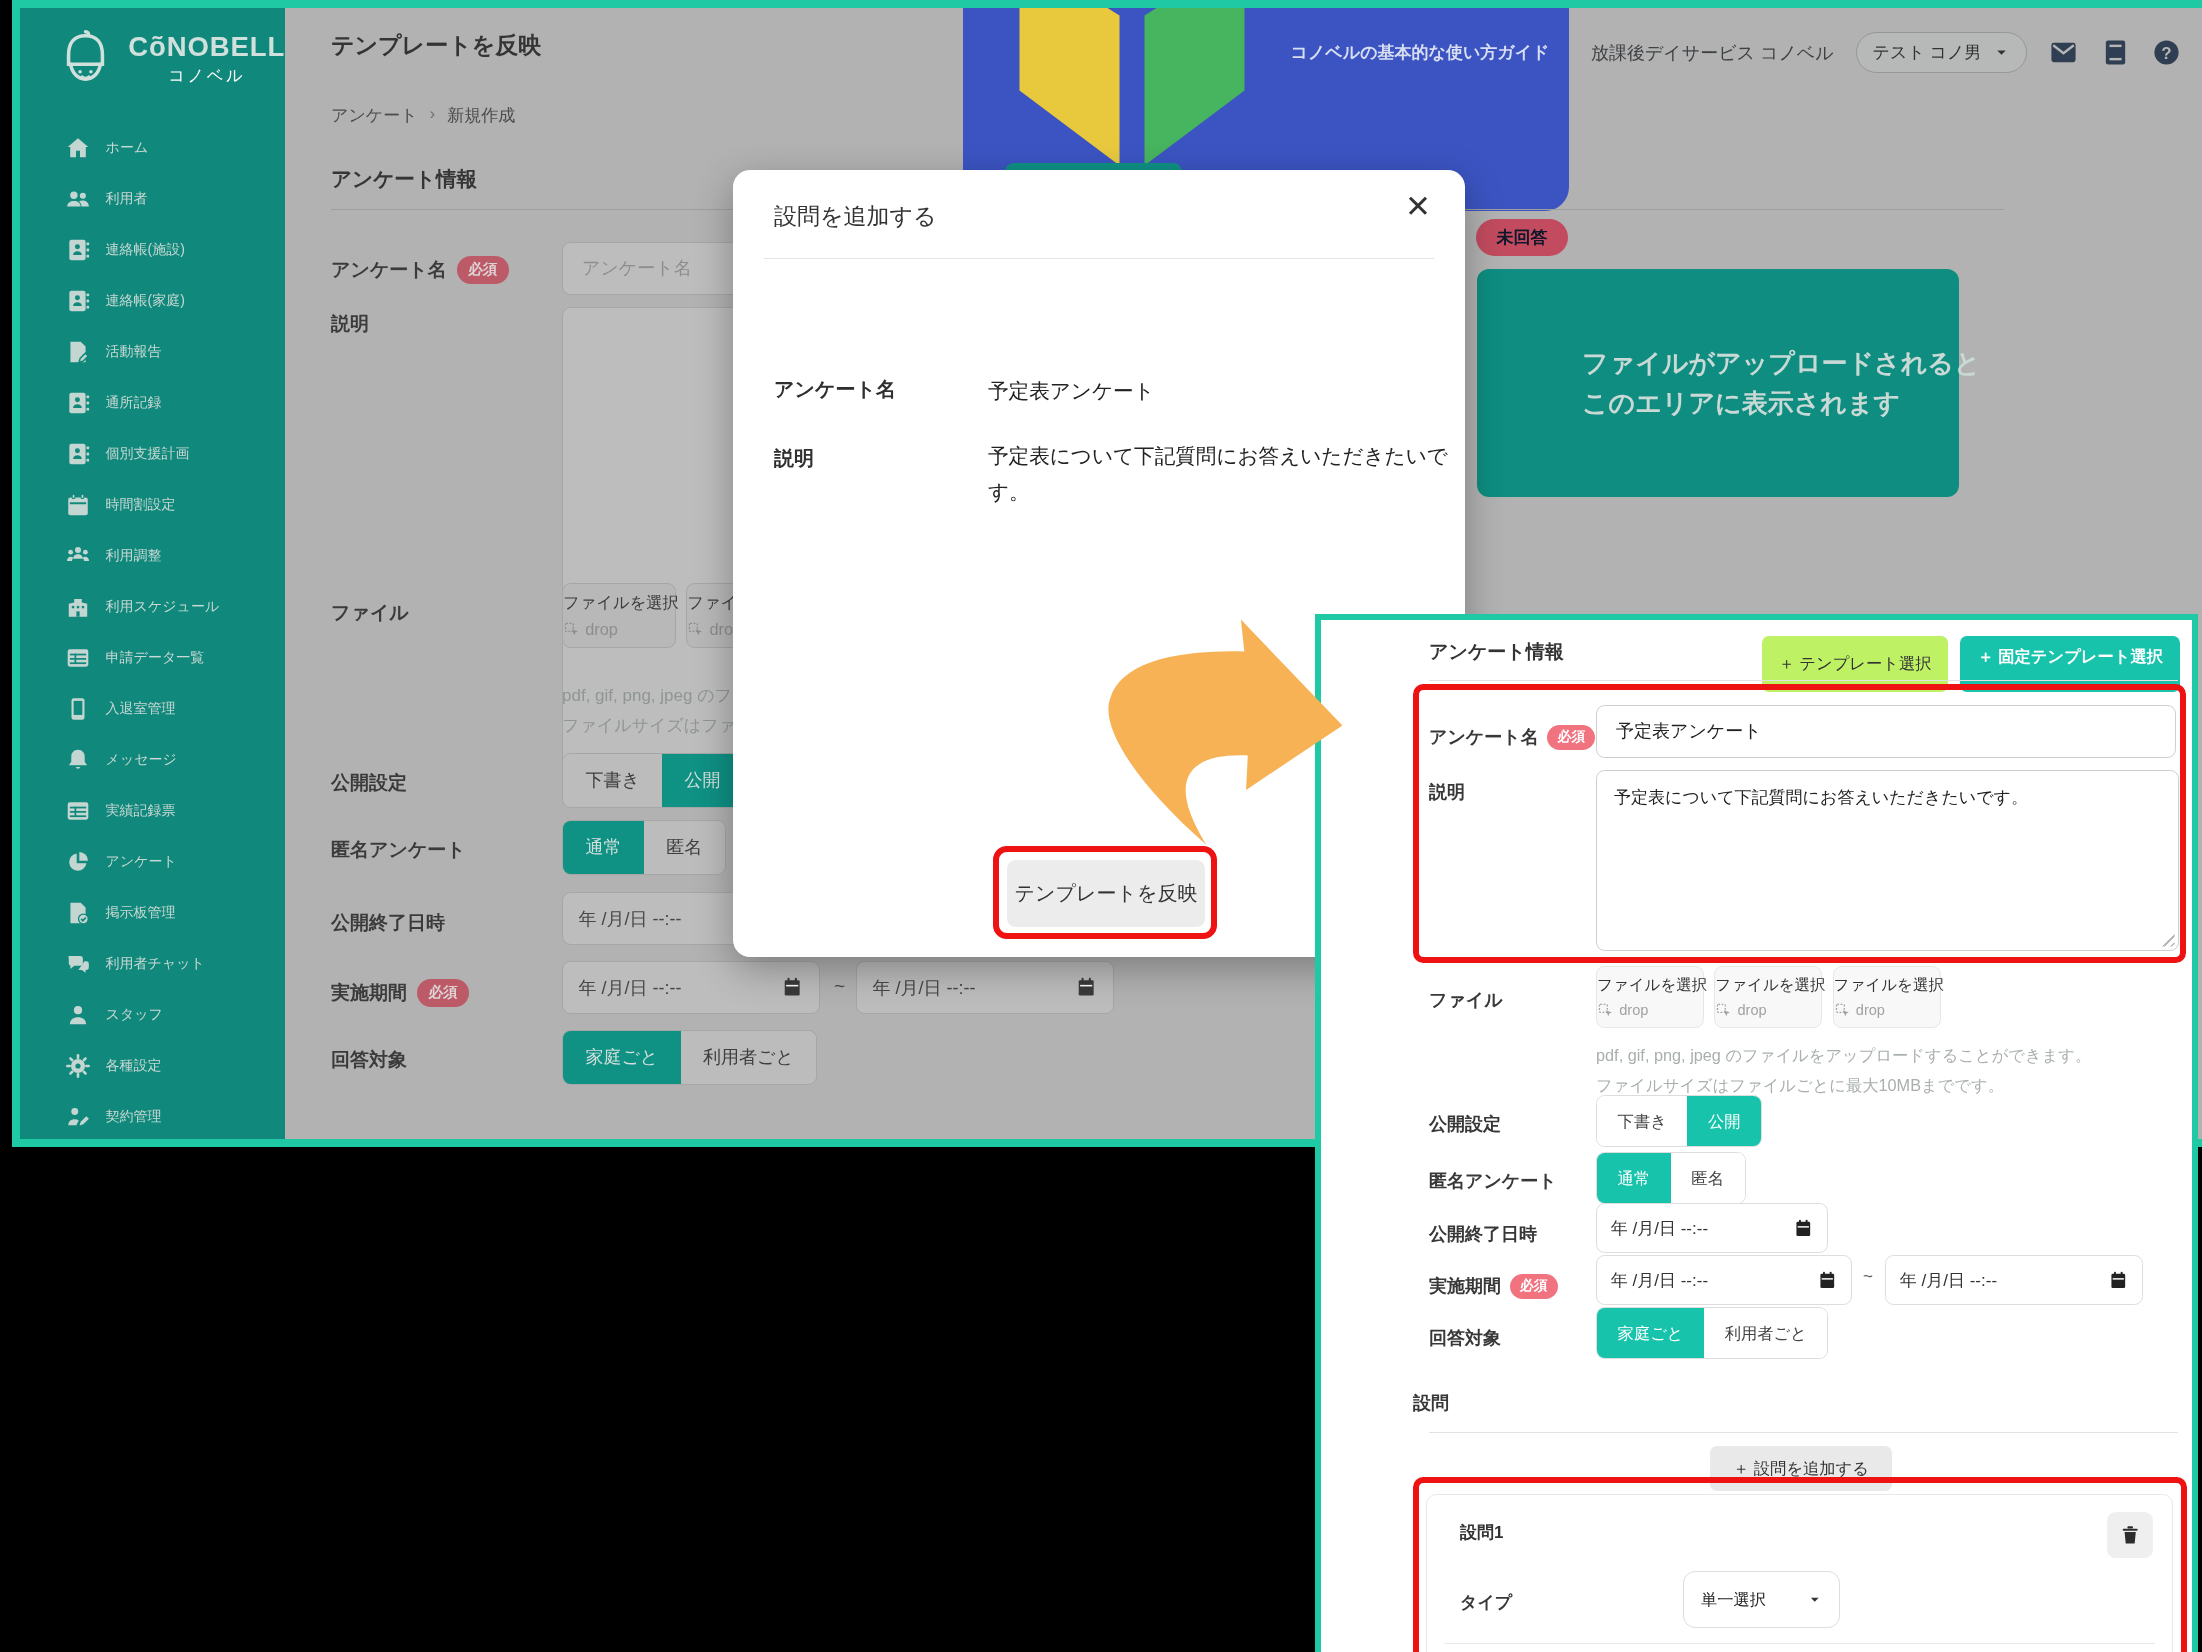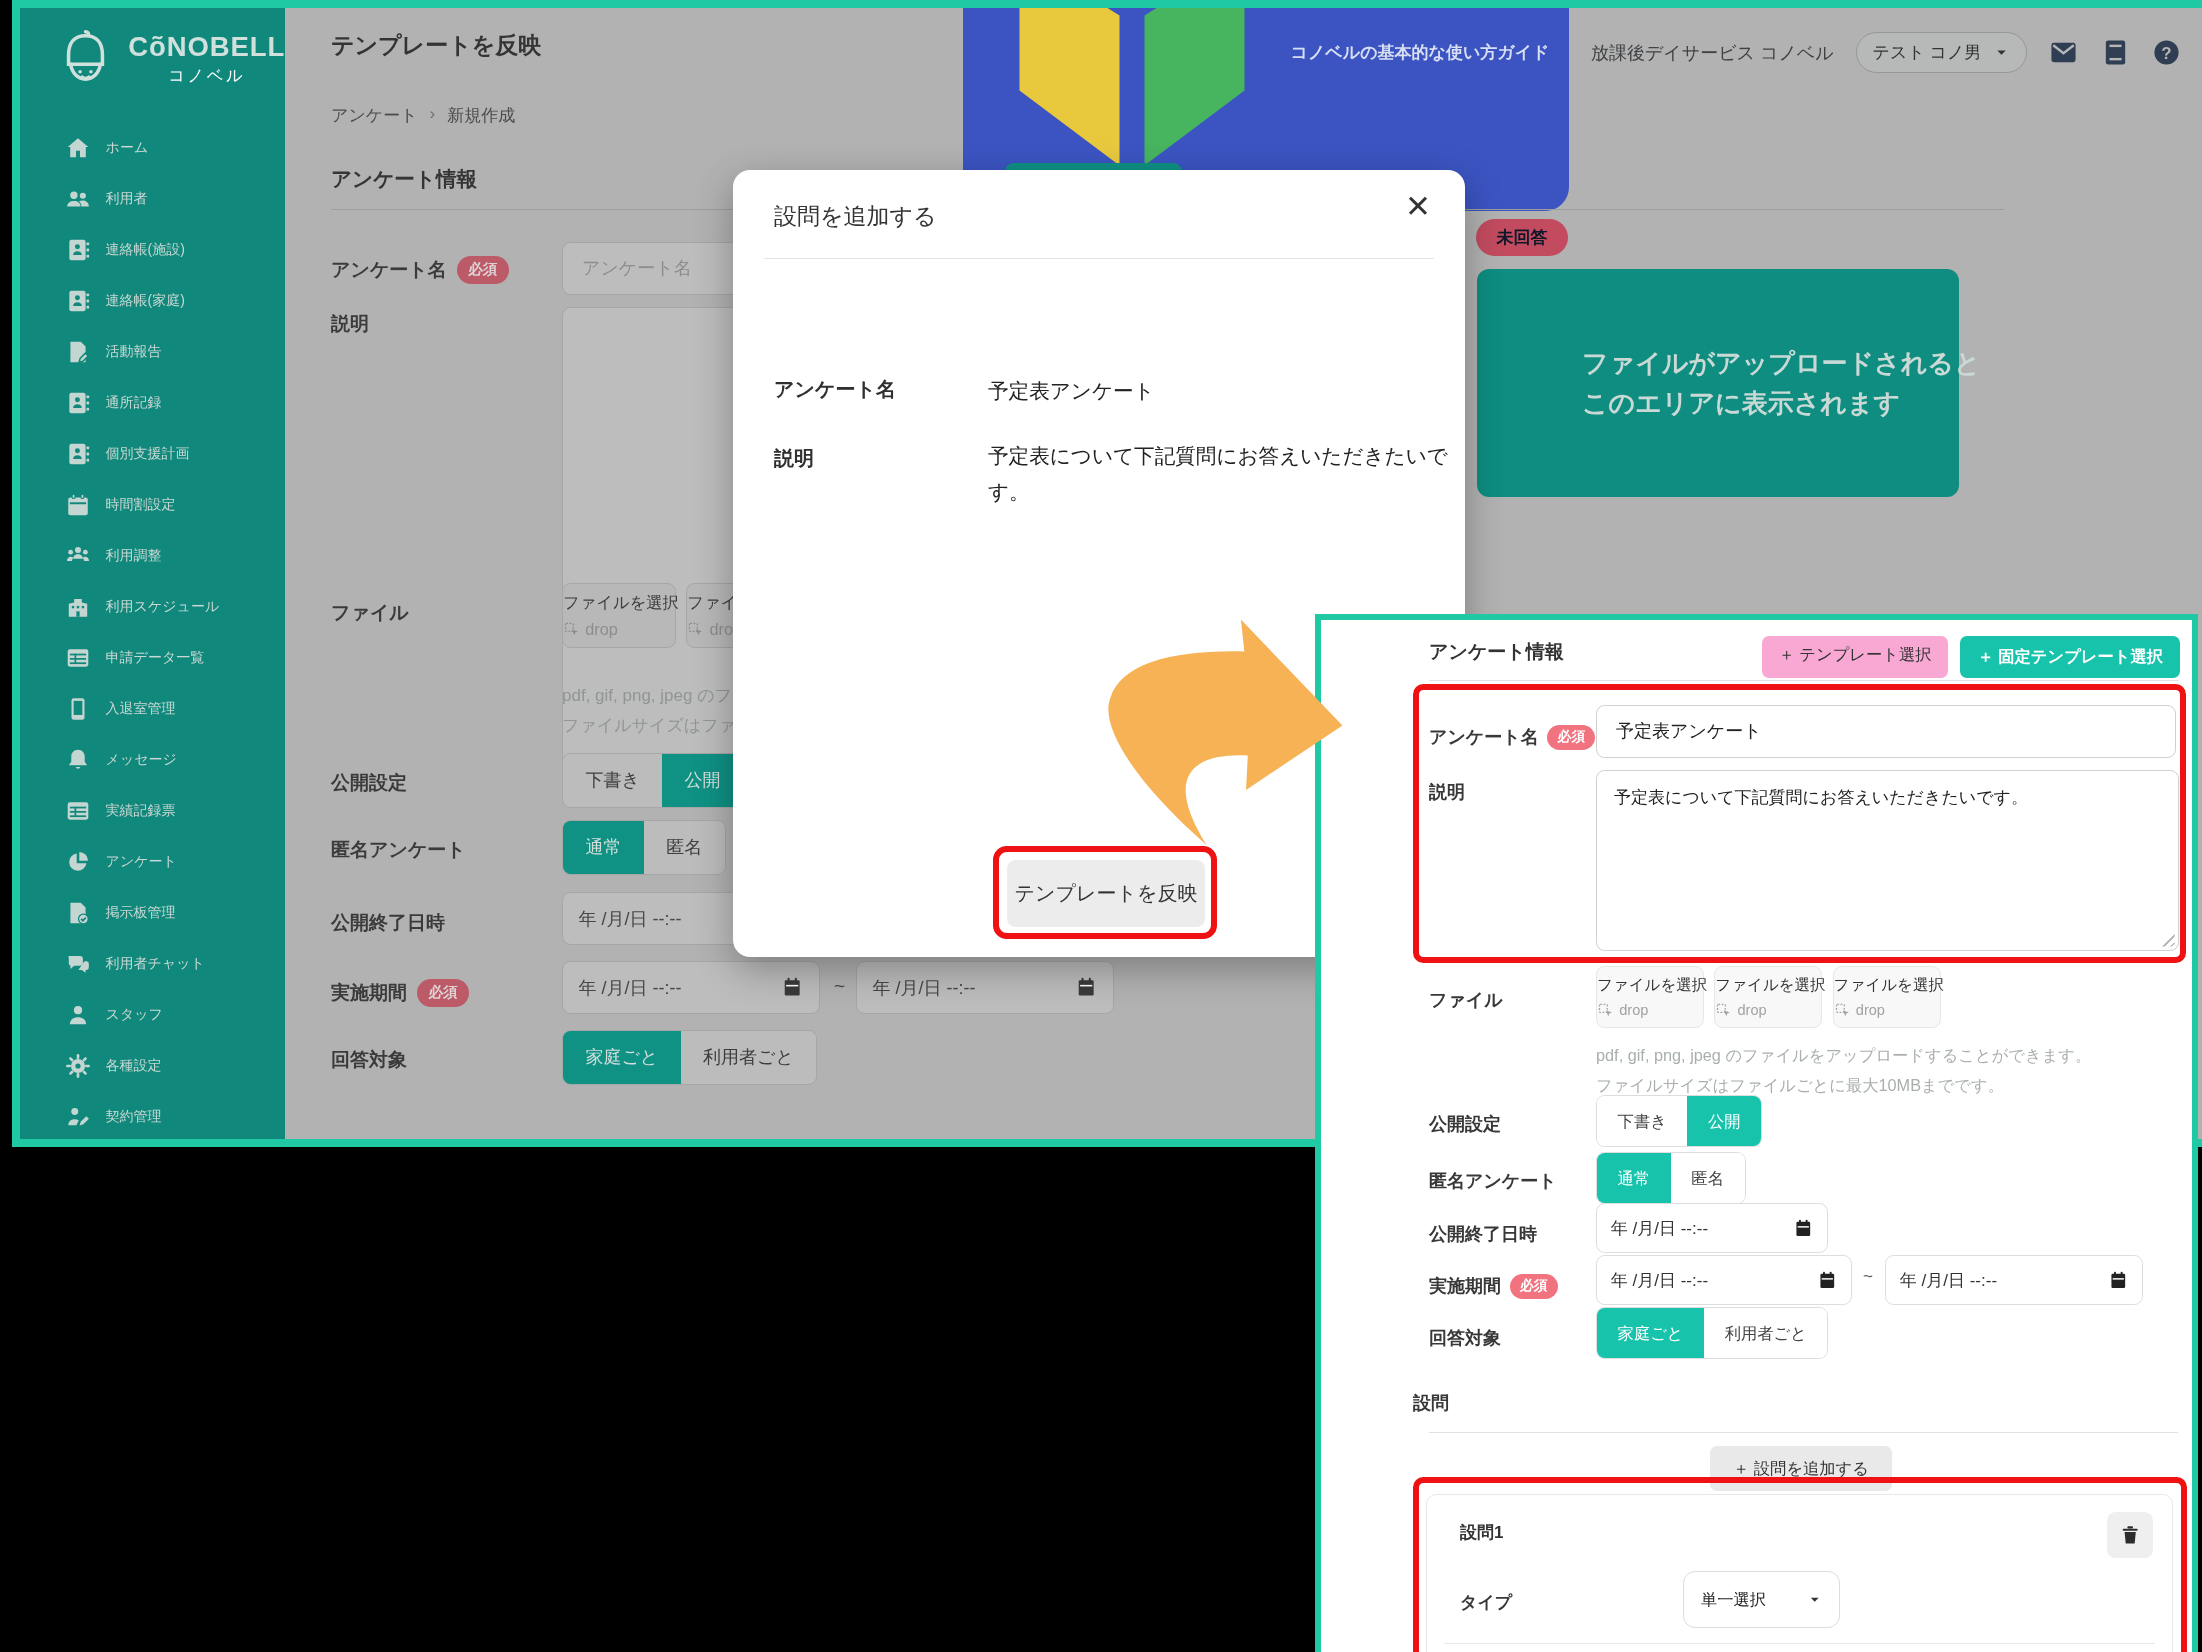--- a/index.html
+++ b/index.html
@@ -96,21 +96,21 @@
   .red-ring { position:absolute; border:6px solid #ee1212; border-radius:13.8px; pointer-events:none; }
 
   
   .arrow-svg { position:absolute; left:0; top:0; z-index:60; pointer-events:none; }
 
   
   .panel { position:absolute; left:1315px; top:614px; width:883px; height:1075px;
            background:#fff; border:6px solid #1ec9a4; z-index:55; overflow:hidden; }
   .p-title { position:absolute; left:108px; top:19px; font-size:19px; font-weight:600; color:#333; }
   .p-btns { position:absolute; top:15.5px; right:12px; display:flex; gap:12px; }
-  .p-btn-gray { background:#f9a8d4; color:#333; border-radius:6.9px; padding:8px 17px; font-size:16.3px; white-space:nowrap; cursor:pointer; }
+  .p-btn-gray { background:#bef264; color:#333; border-radius:6.9px; padding:17px 17px; font-size:16.3px; white-space:nowrap; cursor:pointer; }
   .p-btn-teal { background:#17c3ab; color:#fff; border-radius:6.9px; padding:10.3px 17px; font-size:16.3px; font-weight:600; white-space:nowrap; cursor:pointer; }
   .p-div { position:absolute; left:108px; right:13.8px; height:0.9px; background:#e2e2e2; }
   .plabel { position:absolute; font-size:18px; font-weight:600; color:#383838; display:flex; gap:8.6px; align-items:center; white-space:nowrap; }
   .badge-req { background:#f0737f; color:#fff; font-size:13.8px; font-weight:600; border-radius:860px; padding:3.4px 10.3px; }
   .p-inp { position:absolute; border:1.7px solid #cfcfcf; border-radius:8.6px; font-size:18px; color:#222; background:#fff; }
   .p-textarea { padding:12px 17px; font-size:17px; line-height:29px; position:relative; }
   .p-textarea::after { content:""; position:absolute; right:3.4px; bottom:3.4px; width:13.8px; height:13.8px;
      background:repeating-linear-gradient(135deg,#b9b9b9 0 1.7px,transparent 1.7px 5.2px); clip-path:polygon(100% 0,100% 100%,0 100%); }
   .p-seg { position:absolute; display:inline-flex; border:1.7px solid #ddd; border-radius:8.6px; overflow:hidden; background:#fff; }
   .p-seg span { padding:0 20.6px; height:50px; line-height:50px; font-size:16.3px; white-space:nowrap; cursor:pointer; }

